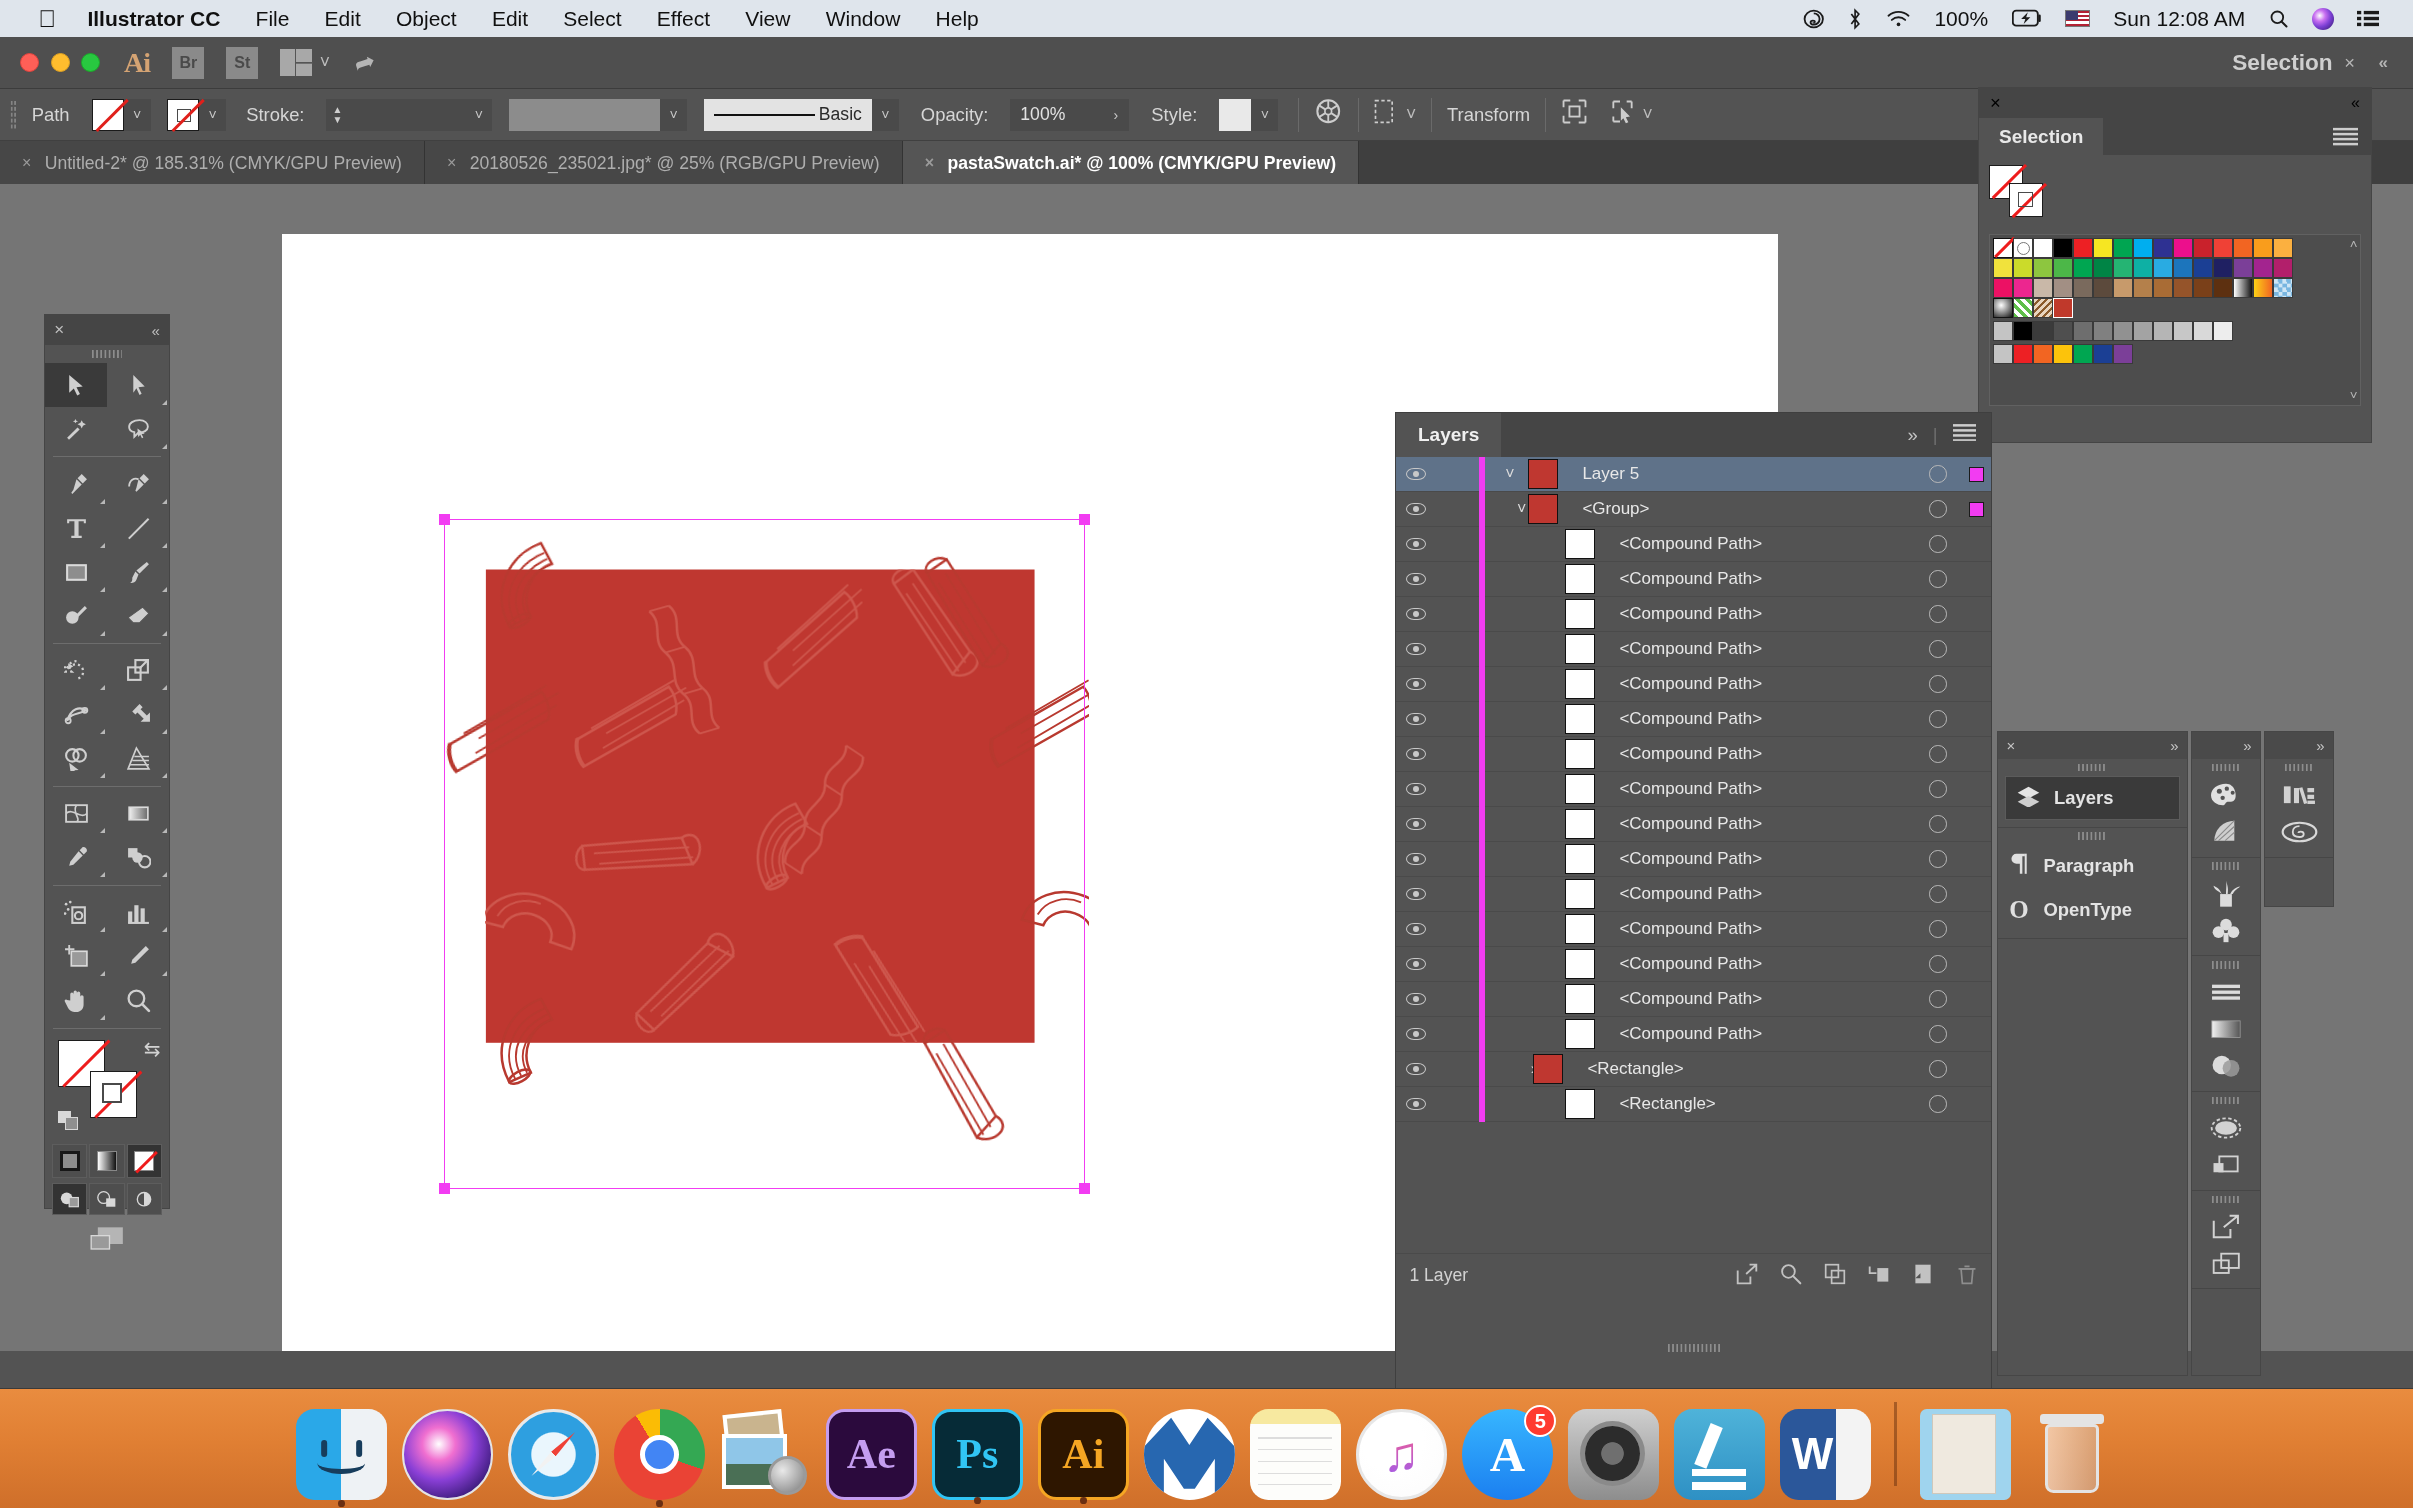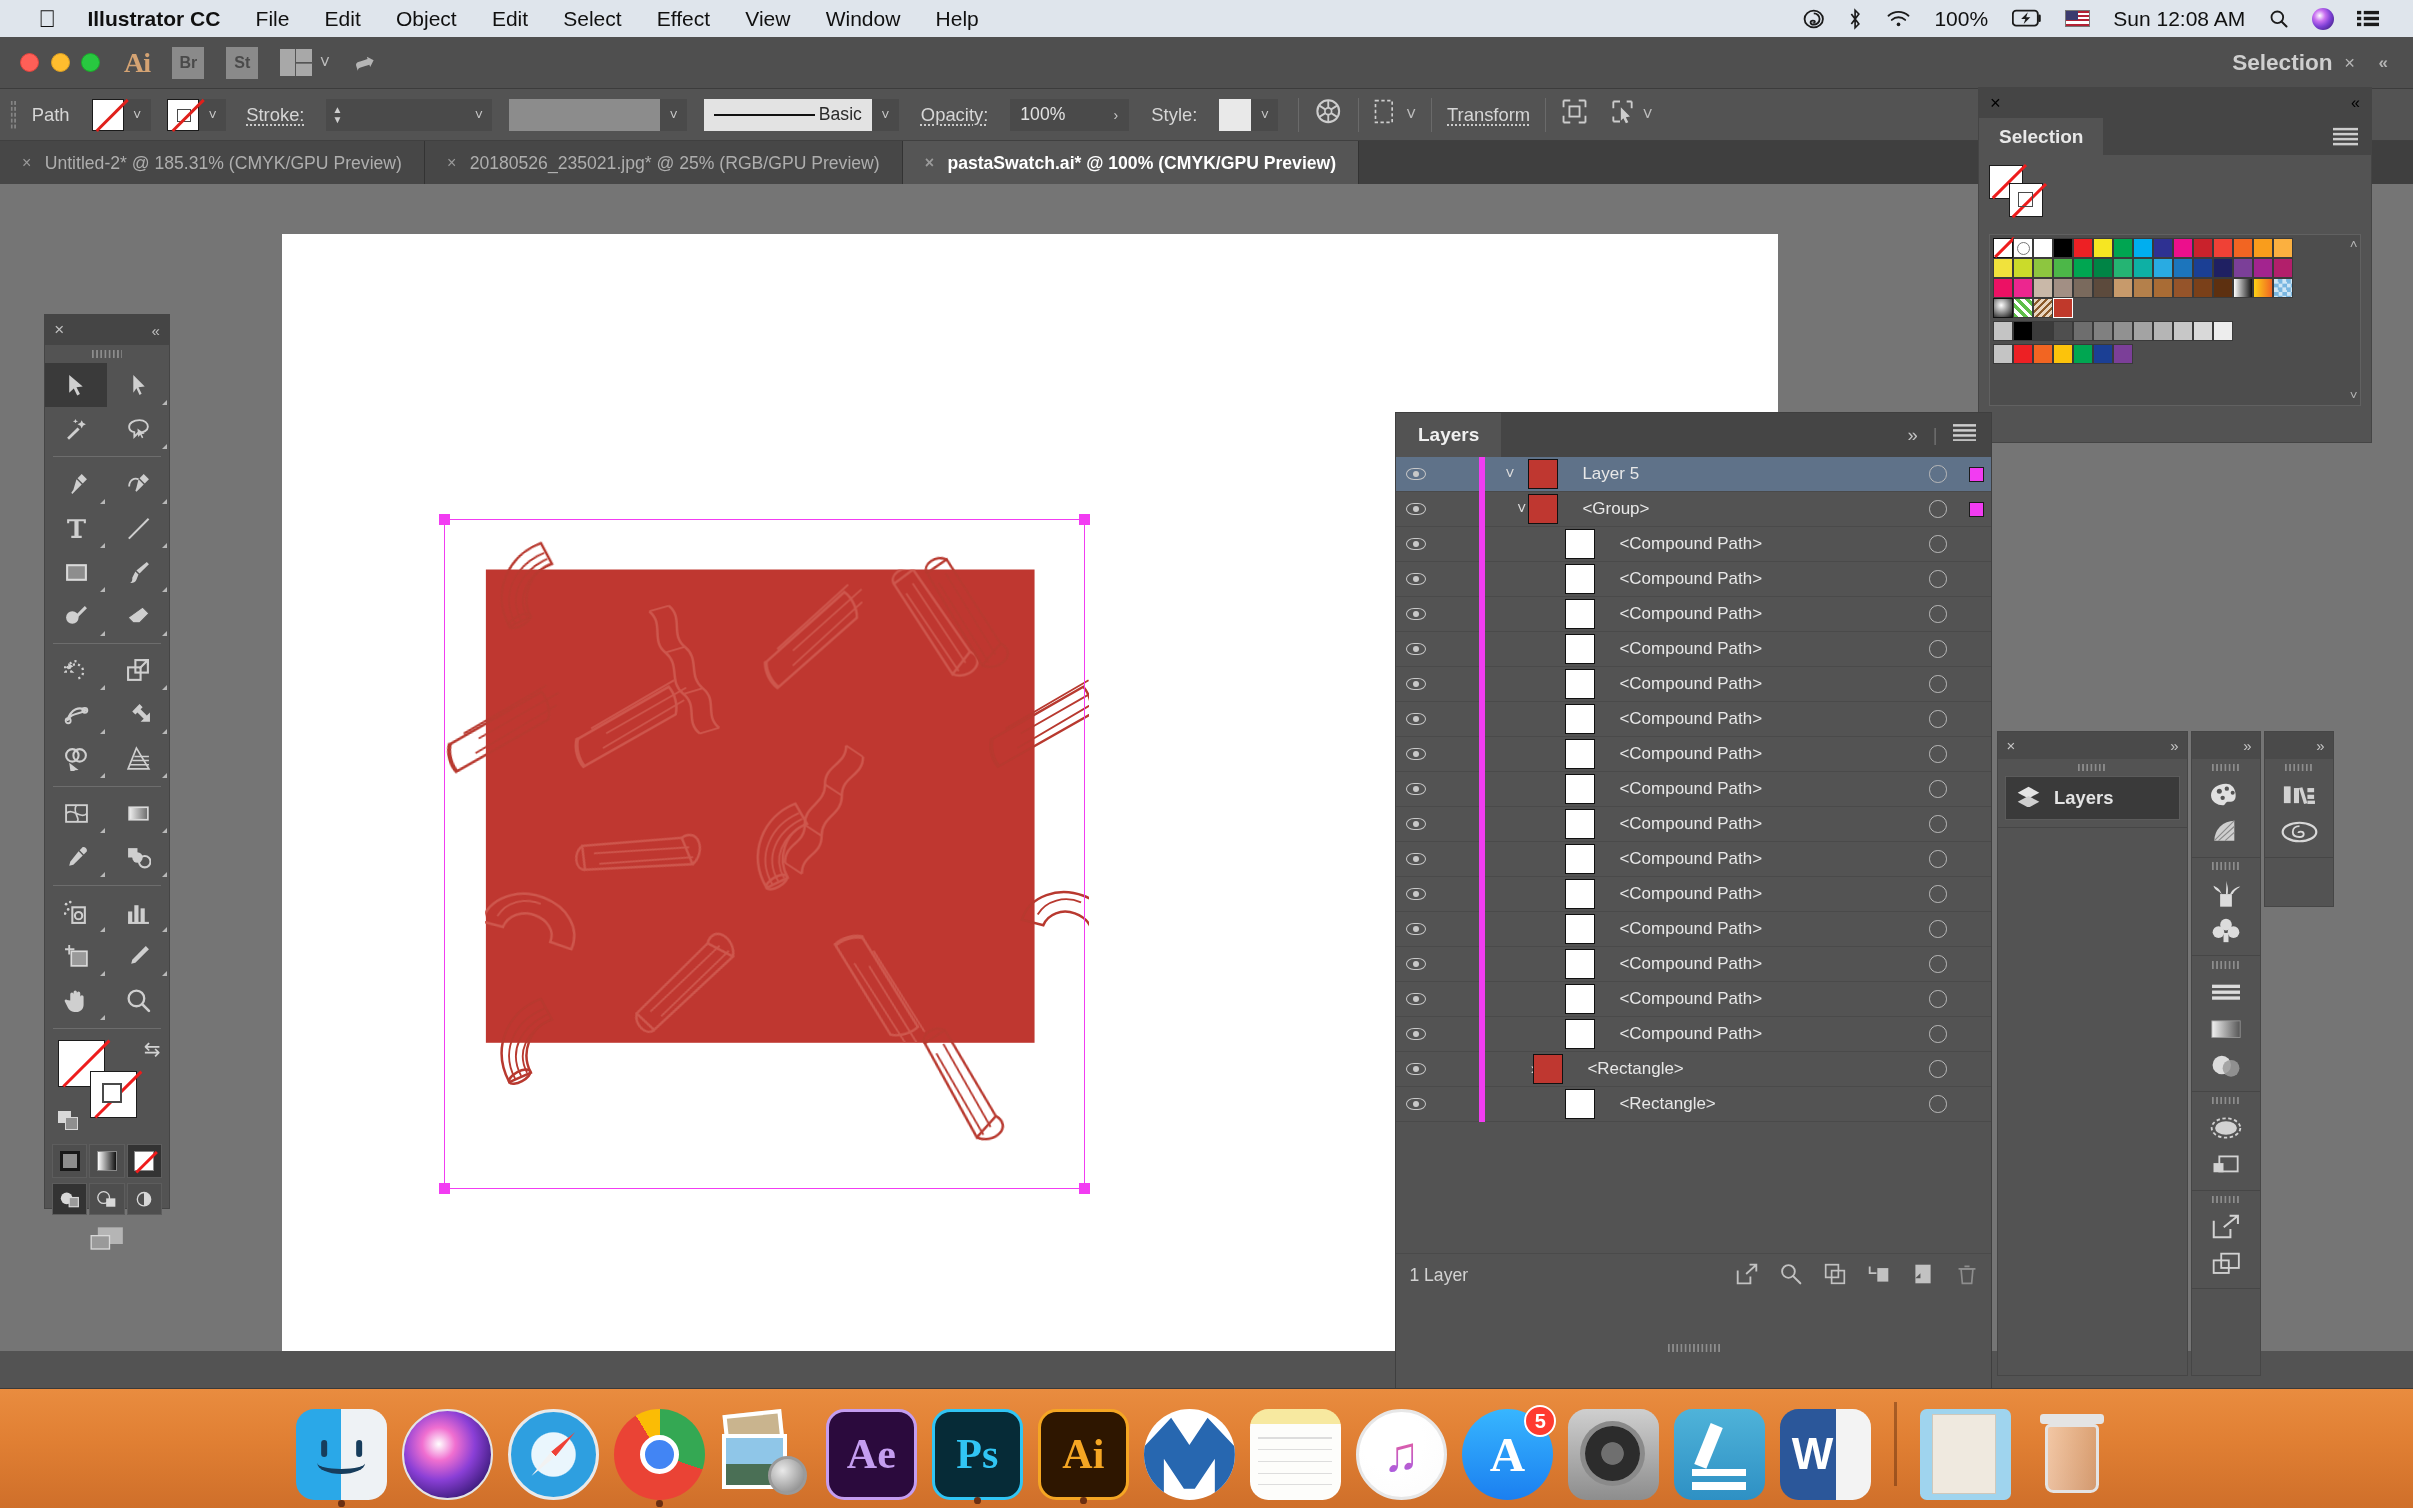--- a/index.html
+++ b/index.html
@@ -70,21 +70,21 @@
   
   .ctrlbar {
     position:absolute; left:0; top:52px; width:2413px; height:52px;
     background:#535353; border-bottom:0.8px solid #404040;
     display:flex; align-items:center; padding-left:10px;
   }
   .grip { width:6.7px;height:28.5px;
     background-image:radial-gradient(#8d8d8d 1px, transparent 1.1px);
     background-size:3.4px 5.9px; margin-right:15px; opacity:.85;}
   .cb-label { font-size:18.4px; color:#d6d6d6; margin-right:22px; white-space:nowrap;}
-  .cb-label.ul { text-decoration:underline; text-decoration-style:dotted; text-underline-offset:4.2px;}
+  .cb-label.ul { text-decoration-style:dotted; text-underline-offset:4.2px;}
   .swatch-btn { display:flex; align-items:stretch; height:32px; margin-right:5px;}
   .sw-box { width:32px;height:32px;background:#fff;border:0.8px solid #1a1a1a;position:relative;}
   .sw-none::after{content:"";position:absolute;left:-2.5px;top:14.2px;width:44px;height:2.5px;background:#e0201b;
      transform:rotate(-45deg);transform-origin:center;}
   .sw-inner{position:absolute;left:9.2px;top:9.2px;width:13.4px;height:13.4px;border:1.7px solid #4a4a4a;background:#fff;}
   .dd { width:27px;height:32px;background:#4a4a4a;display:flex;align-items:center;justify-content:center;color:#c9c9c9;font-size:14.2px;}
   .spin { width:22px;height:32px;background:#4a4a4a;display:flex;flex-direction:column;align-items:center;justify-content:center;color:#cfcfcf;font-size:10px;line-height:9.2px;}
   .fld { height:32px;background:#4a4a4a;display:flex;align-items:center;color:#e2e2e2;font-size:17.6px;padding:0 10px;}
   .fld.light{background:#8c8c8c;}
   .fld.white{background:#e3e3e3;color:#2a2a2a;text-align:right;}
@@ -1350,20 +1350,36 @@
             <span></span>
           </div>
         <div class="dc-item on">
           <span><svg width="25" height="22" viewBox="0 0 30 26">
                 <path d="M15 2l13 7-13 7L2 9z" fill="#e4e4e4"></path>
                 <path d="M15 13l13 7-13 7-13-7z" fill="#cfcfcf"></path>
               </svg></span>
           <span>Layers</span>
         </div>
       </div>
+      <div class="dc-grp">
+        <div class="dc-grip">
+            <span></span>
+          </div>
+        <div class="dc-item">
+          <span><svg width="22" height="23.5" viewBox="0 0 26 28">
+                <path d="M20 2H10a6 6 0 000 12h4v12h3V5h3z" fill="#e0e0e0"></path>
+                <path d="M21 2v24" stroke="#e0e0e0" stroke-width="2.4"></path>
+              </svg></span>
+          <span>Paragraph</span>
+        </div>
+        <div class="dc-item">
+          <span style="font-family:'Liberation Serif',serif;font-size:25px;color:#e0e0e0;width:22px;text-align:center;">O</span>
+          <span>OpenType</span>
+        </div>
+      </div>
     </div>
 
     <div class="dockcol" style="left:2191px;top:694px;width:70px;height:645px;">
       <div class="dc-head" style="justify-content:flex-end;">
         <span>»</span>
       </div>
       <div class="dc-grp">
           <div class="dc-grip">
             <span></span>
           </div>

